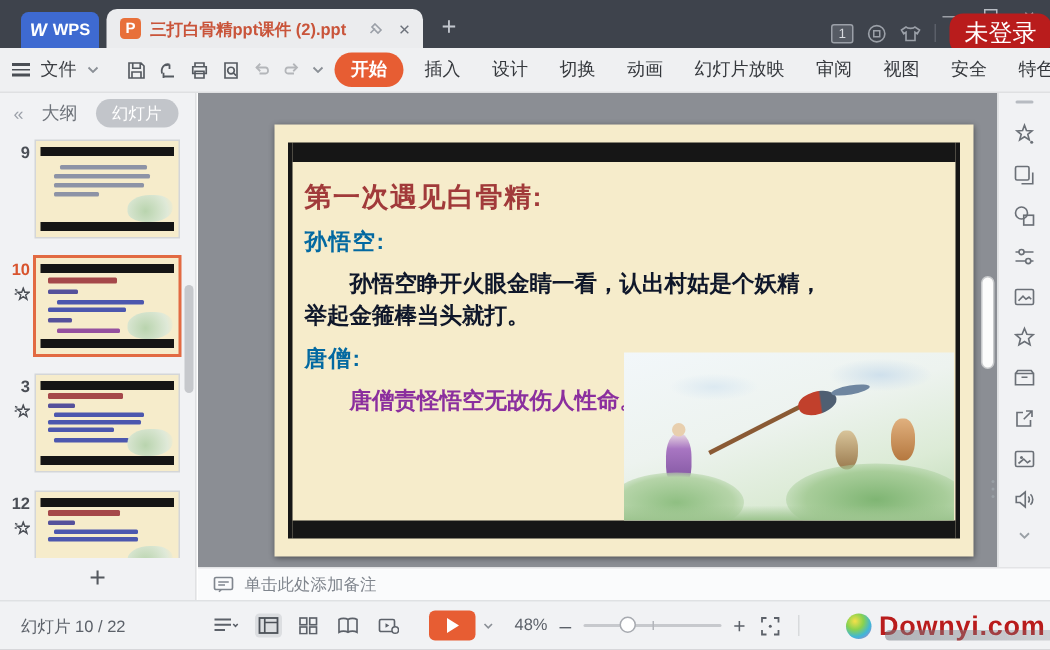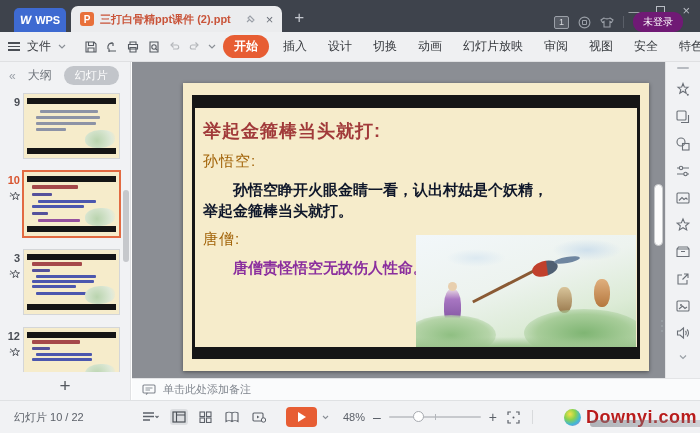--- a/index.html
+++ b/index.html
@@ -22,21 +22,21 @@
   .tab-pin { color:#9ba0a8; margin-left:8px; display:flex; }
   .tab-close { color:#6d727b; font-size:13px; margin-left:4px; cursor:pointer; }
   .new-tab { color:#c3c7ce; font-size:17px; margin-left:12px; margin-bottom:4px; cursor:pointer; }
   .win-controls { position:absolute; top:3px; right:10px; display:flex; gap:17px; color:#B9BDC4; font-size:11px; align-items:center; }
   .win-box { width:9px; height:9px; border:1px solid #B9BDC4; display:inline-block; }
   .tb-cluster { position:absolute; top:14px; left:554px; display:flex; align-items:center; gap:9px; height:16px; }
   .badge1 { min-width:15px; height:13px; border:1px solid #9ba0a8; border-radius:2px; color:#d7dade; font-size:9px;
     display:flex; align-items:center; justify-content:center; background:#565b64; }
   .tb-ic { color:#9ba0a8; display:flex; }
   .tb-div { width:1px; height:12px; background:#5a5f68; }
-  .login-pill { background:#701a75; color:#fff; font-size:10px; padding:3px 10px; border-radius:9px; white-space:nowrap; }
+  .login-pill { background:#b91c1c; color:#fff; font-size:16px; padding:3px 10px; border-radius:9px; white-space:nowrap; }
   
   .ribbon { position:absolute; top:32px; left:0; right:0; height:30px; background:#EFF0F2;
     border-bottom:1px solid #DFE0E2; display:flex; align-items:center; padding:0 8px; gap:7px;
     font-size:12px; color:#3b3e43; white-space:nowrap; }
   .hamburger { display:flex; flex-direction:column; gap:2px; }
   .hamburger i { width:12px; height:1.6px; background:#4a4e55; display:block; }
   .chev { display:flex; }
   .rb-div { width:1px; height:15px; background:#d8dadc; margin:0 2px; }
   .rb-ic { display:flex; color:#555a61; }
   .rb-ic.dim { opacity:.38; }
@@ -66,21 +66,21 @@
   .sb-scroll { position:absolute; right:1px; top:128px; width:6px; height:72px; background:#C6C8CC; border-radius:3px; }
   
   .canvas { position:absolute; left:132px; top:62px; width:533px; height:316px; background:#8B8E94; }
   .slide { position:absolute; left:51px; top:21px; width:466px; height:288px; background:#F6ECCB; box-shadow:0 1px 4px rgba(0,0,0,.45); }
   .frame { position:absolute; left:9px; right:9px; top:12px; bottom:12px; border-left:3px solid #161616;
     border-right:3px solid #161616; display:flex; flex-direction:column; }
   .band { height:13px; background:#161616; flex:none; }
   .band.b { height:12px; }
   .f-content { flex:1; position:relative; padding:7px 10px 0 8px; overflow:hidden; }
   .slide-title { font-size:18px; font-weight:bold; color:#A13A3A; letter-spacing:1px; margin-top:4px; }
-  .sec-h { font-size:15px; font-weight:normal; color:#a16207; margin-top:9px; letter-spacing:1px; }
+  .sec-h { font-size:15px; font-weight:bold; color:#0369a1; margin-top:9px; letter-spacing:1px; }
   .sec-b0 { font-size:15px; font-weight:bold; color:#0f172a; margin-top:8px; width:352px; text-indent:2em; line-height:1.4; }
   .sec-b1 { font-size:15px; font-weight:bold; color:#8B2F9E; margin-top:8px; width:352px; text-indent:2em; line-height:1.4; }
   .illus { position:absolute; right:1px; bottom:0; width:220px; height:112px; overflow:hidden;
     background:linear-gradient(163deg,#f2f7fa 0%, #edf3ef 42%, #dcebd6 72%, #bedab4 100%); }
   .il { position:absolute; }
   .il-cloud { top:4px; right:14px; width:70px; height:22px; border-radius:50%;
     background:radial-gradient(ellipse at center,#cfe0ec 0%, rgba(207,224,236,0) 70%); }
   .il-cloud2 { top:14px; left:30px; width:60px; height:18px; border-radius:50%;
     background:radial-gradient(ellipse at center,#dce9f1 0%, rgba(220,233,241,0) 70%); }
   .il-staff { top:46px; left:52px; width:86px; height:2.5px; background:#8a5a34; transform:rotate(-27deg); }
@@ -342,21 +342,21 @@
     </div>
     <div class="sb-scroll"></div>
     <div class="add-slide">+</div>
   </div>
 
   <div class="canvas">
     <div class="slide">
       <div class="frame">
         <div class="band"></div>
         <div class="f-content">
-          <div class="slide-title">举起金箍棒当头就打:</div>
+          <div class="slide-title">第一次遇见白骨精:</div>
           <div class="sec-h">孙悟空:</div>
           <div class="sec-b0">孙悟空睁开火眼金睛一看，认出村姑是个妖精，举起金箍棒当头就打。</div>
           <div class="sec-h">唐僧:</div>
           <div class="sec-b1">唐僧责怪悟空无故伤人性命。</div>
           <div class="illus">
             <span class="il il-cloud"></span>
             <span class="il il-cloud2"></span>
             <span class="il il-staff"></span>
             <span class="il il-wukong"></span>
             <span class="il il-scarf"></span>

